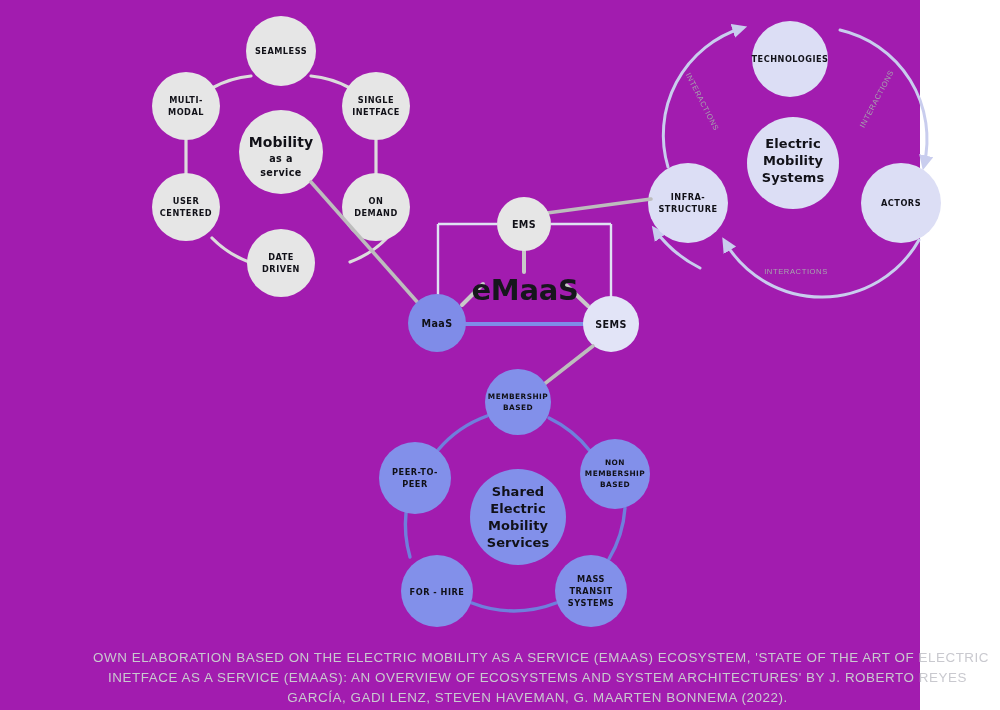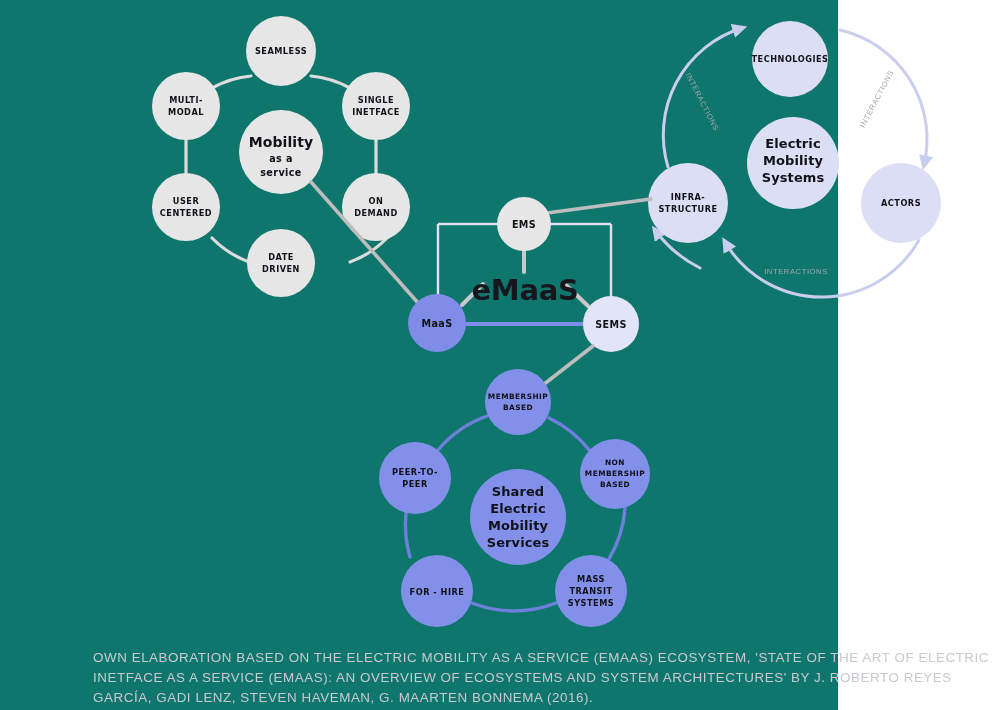--- a/index.html
+++ b/index.html
@@ -8,23 +8,24 @@
     background: #ffffff;
   }
   body {
     width: 1000px;
     height: 710px;
     font-family: "Liberation Sans", sans-serif;
     overflow: hidden;
   }
   #stage {
     position: relative;
-    width: 838px;
+    width: 920px;
     height: 710px;
-    background: #0f766e;
+    background: #a21caf;
+    text-align: center;
   }
   #diagram-svg {
     position: absolute;
     left: 0;
     top: 0;
     width: 1000px;
     height: 710px;
   }
   .node-label {
     font-family: "DejaVu Sans", "Liberation Sans", sans-serif;
@@ -222,16 +223,16 @@
       <text class="node-label big" x="518" y="513">Electric</text>
       <text class="node-label big" x="518" y="530">Mobility</text>
       <text class="node-label big" x="518" y="547">Services</text>
     </g>
 
   </svg>
 
   <div class="caption-box">
     <div class="caption-line">OWN ELABORATION BASED ON THE ELECTRIC MOBILITY AS A SERVICE (EMAAS) ECOSYSTEM, 'STATE OF THE ART OF ELECTRIC</div>
     <div class="caption-line">INETFACE AS A SERVICE (EMAAS): AN OVERVIEW OF ECOSYSTEMS AND SYSTEM ARCHITECTURES' BY J. ROBERTO REYES</div>
-    <div class="caption-line">GARCÍA, GADI LENZ, STEVEN HAVEMAN, G. MAARTEN BONNEMA (2016).</div>
+    <div class="caption-line">GARCÍA, GADI LENZ, STEVEN HAVEMAN, G. MAARTEN BONNEMA (2022).</div>
   </div>
 
 </div>
 
 </body></html>

